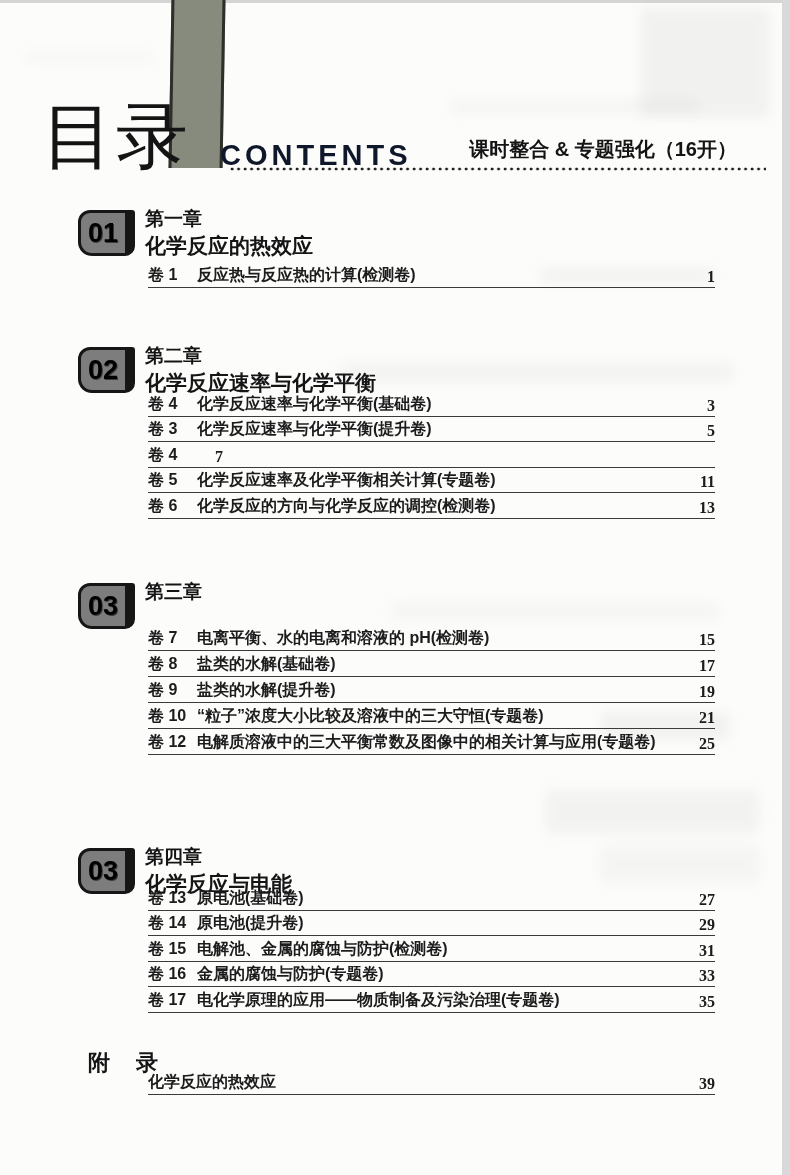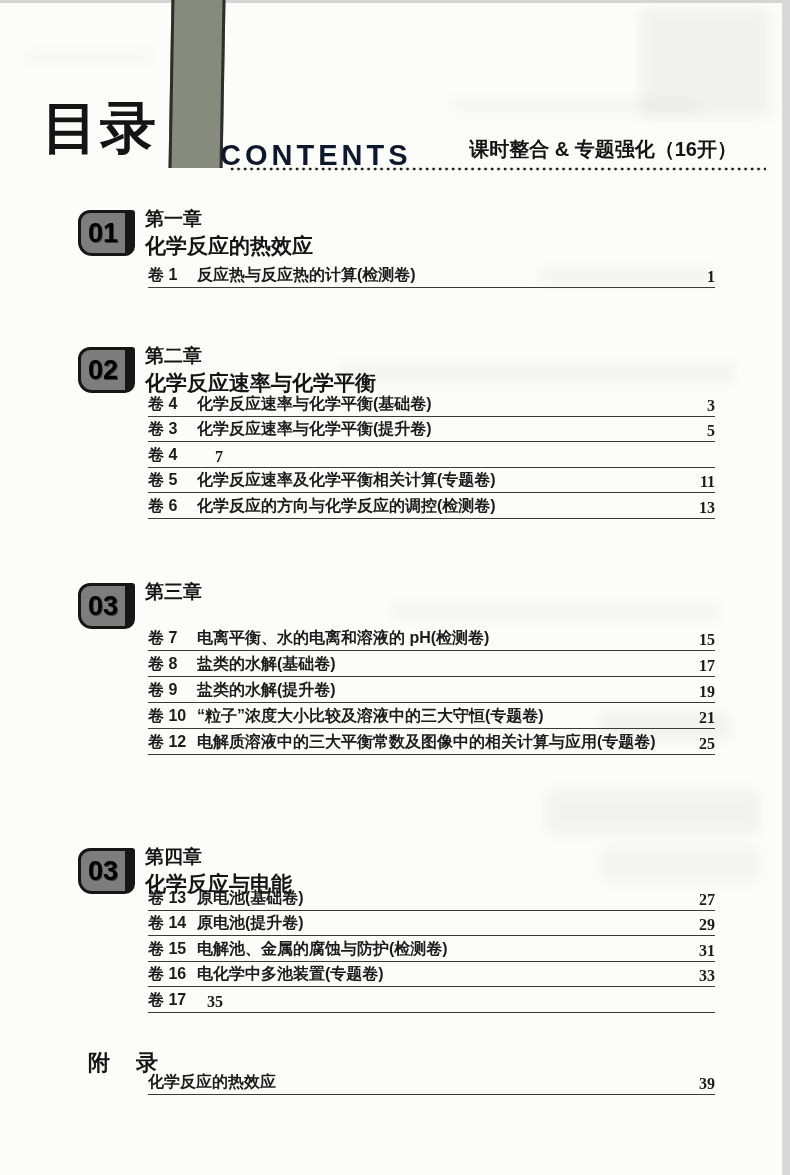--- a/index.html
+++ b/index.html
@@ -15,22 +15,22 @@
   
   .ghost{position:absolute;background:#9a9a9a;filter:blur(6px);border-radius:6px;}
 
   
   .header-bar{
     position:absolute;left:170px;top:0;width:48px;height:168px;
     background:#868b7e;border-left:3px solid #2e2e2a;border-right:3px solid #2e2e2a;
     transform:skewX(-1deg);
   }
   .title-cn{
-    position:absolute;left:42px;top:100px;font-size:56px;line-height:1;
-    font-weight:700;letter-spacing:2px;color:#141414;
+    position:absolute;left:42px;top:100px;font-size:72px;line-height:1;
+    font-weight:400;letter-spacing:2px;color:#141414;
   }
   .title-en{
     position:absolute;left:220px;top:141px;font-size:29px;line-height:1;
     font-weight:600;letter-spacing:4px;color:#0f172a;
   }
   .edition{
     position:absolute;right:53px;top:136px;font-size:20px;line-height:1.3;
     font-weight:700;color:#141414;
   }
   .dotted-line{
@@ -197,25 +197,26 @@
         <span class="row-title">原电池(提升卷)</span>
         <span class="row-page">29</span>
       </div>
       <div class="row">
         <span class="row-no">卷 15</span>
         <span class="row-title">电解池、金属的腐蚀与防护(检测卷)</span>
         <span class="row-page">31</span>
       </div>
       <div class="row">
         <span class="row-no">卷 16</span>
-        <span class="row-title">电化学中多池装置(专题卷)</span>
+        <span class="row-title">金属的腐蚀与防护(专题卷)</span>
         <span class="row-page">33</span>
       </div>
       <div class="row">
         <span class="row-no">卷 17</span>
+        <span class="row-title">电化学原理的应用——物质制备及污染治理(专题卷)</span>
         <span class="row-page">35</span>
       </div>
     </div>
   </section>
 
   <section class="appendix">
     <div class="appx-label">附　录</div>
     <div class="rows" style="position:absolute;--pitch:26px">
       <div class="row">
         <span class="row-title">化学反应的热效应</span>

